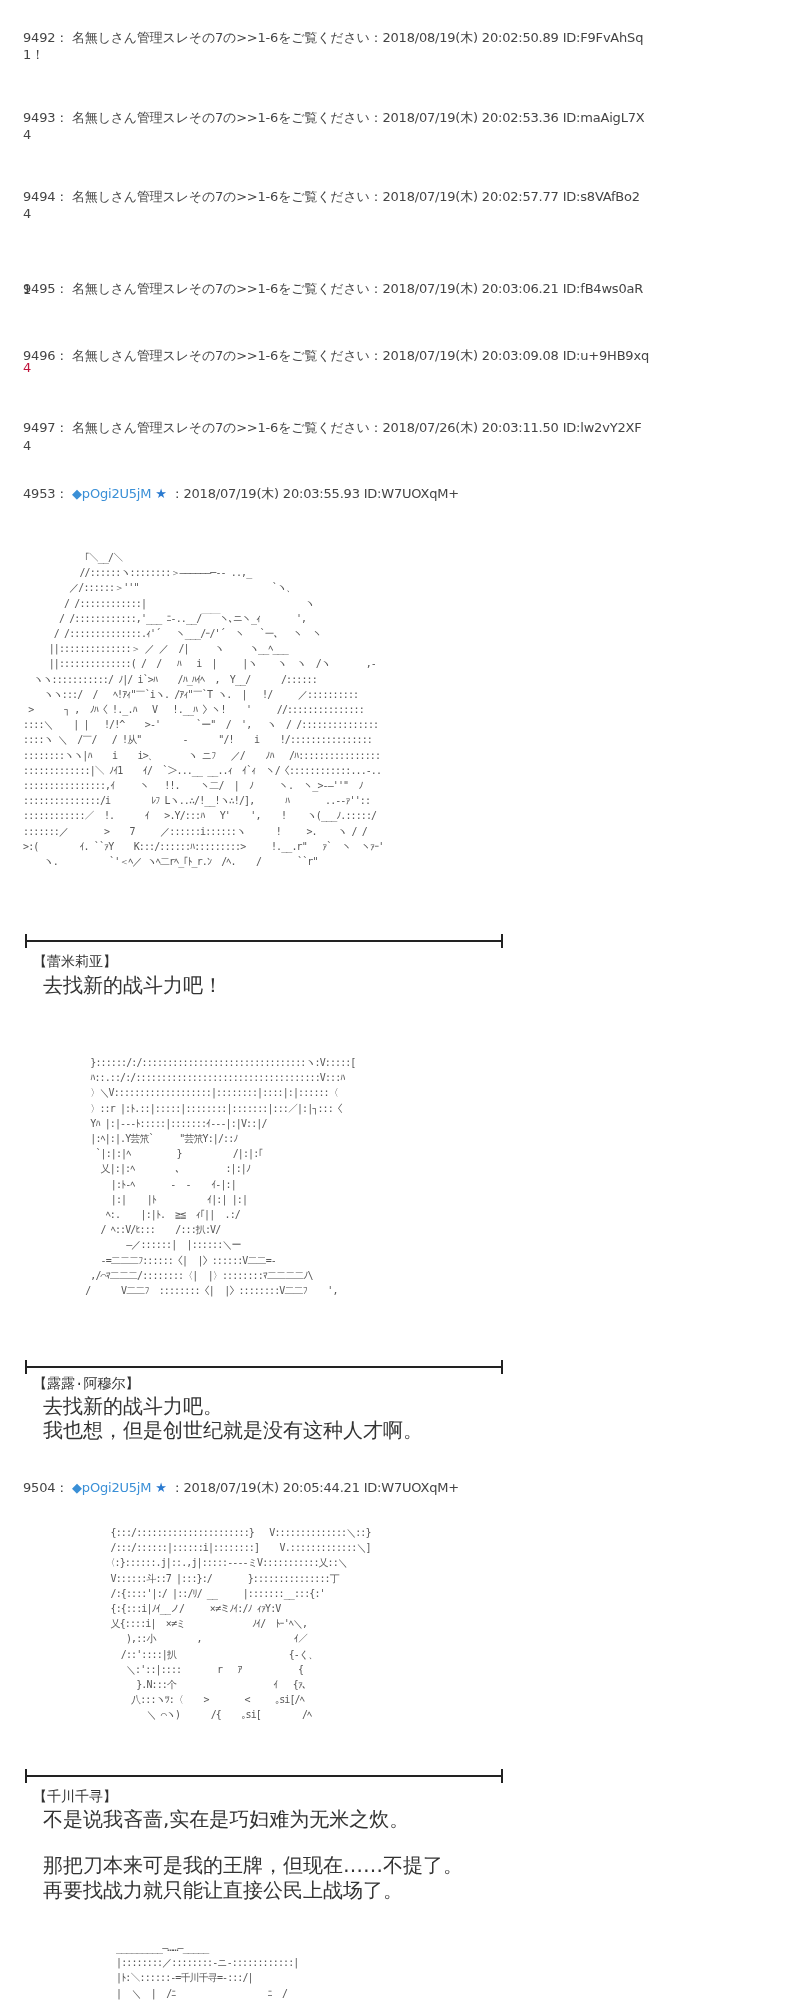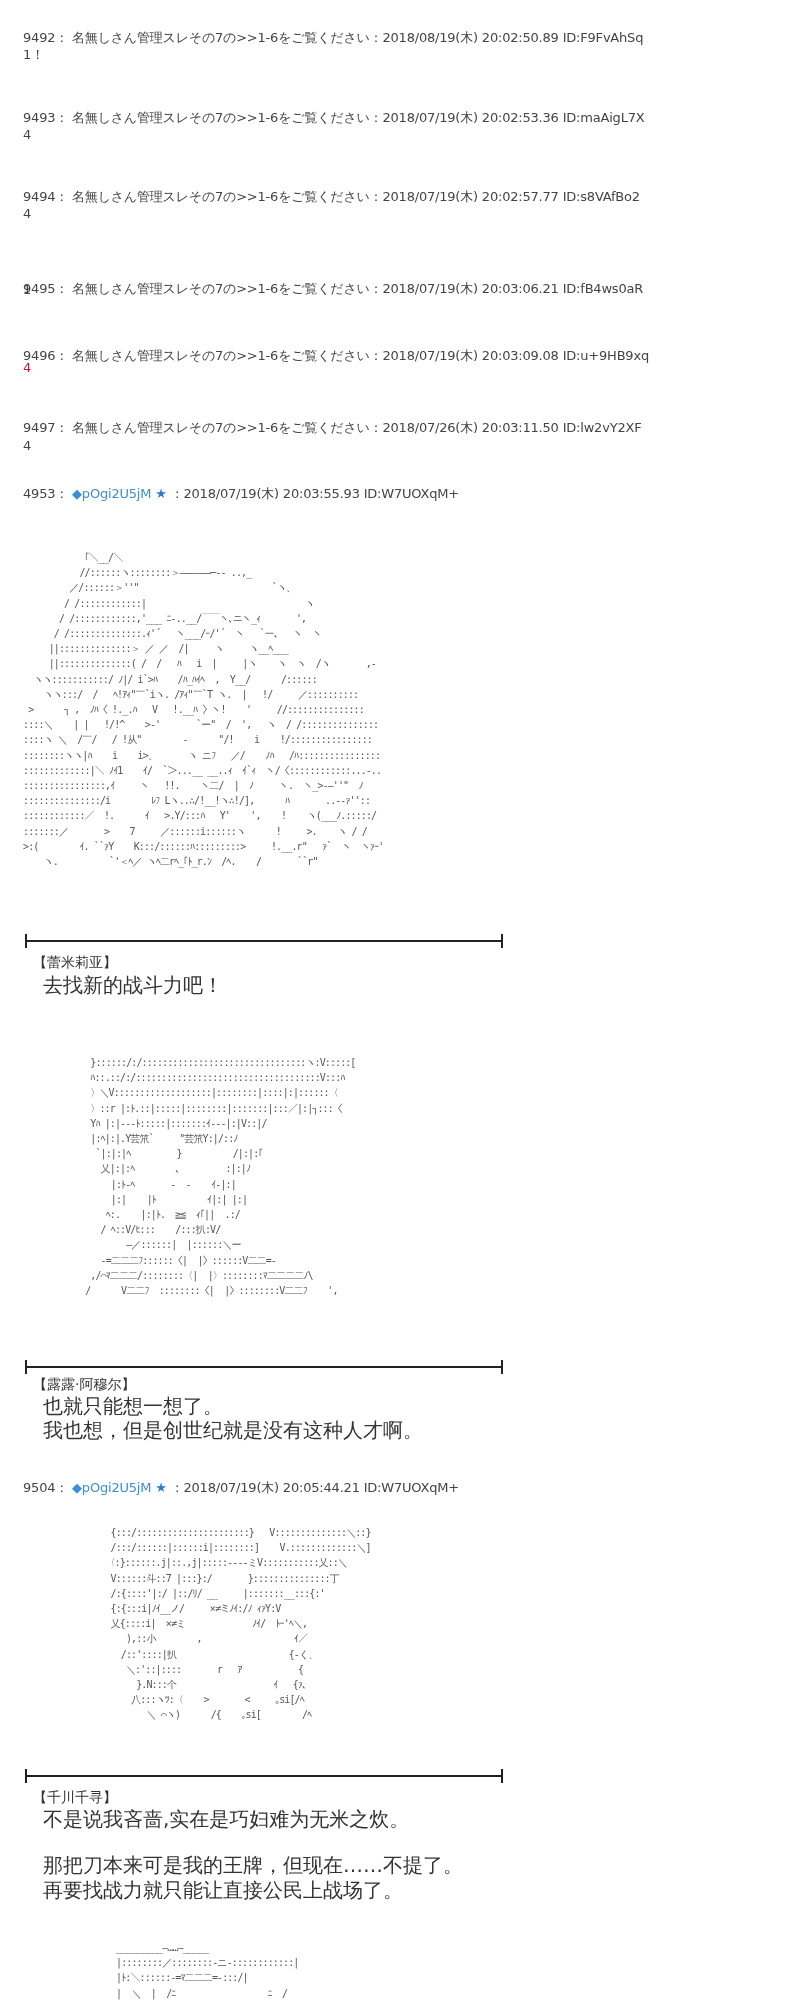--- a/index.html
+++ b/index.html
@@ -8,21 +8,21 @@
   .post-head { position:absolute; left:23px; font-size:13px; line-height:16px; white-space:nowrap; color:#444; letter-spacing:-0.2px; }
   .post-body { position:absolute; left:23px; font-size:13px; line-height:16px; color:#444; }
   .red { color:#c0143c; }
   .trip { color:#3a8fd6; }
   .star { color:#2a7ad0; }
   .aa { position:absolute; margin:0; font-family:"DejaVu Sans Mono", monospace; font-size:10px; line-height:15.2px; color:#555; white-space:pre; letter-spacing:-0.9px; }
   .divider { position:absolute; left:25px; width:478px; height:2px; background:#222; }
   .divider::before, .divider::after { content:""; position:absolute; top:-6px; width:2px; height:14px; background:#222; }
   .divider::before { left:0; }
   .divider::after { right:0; }
-  .label { position:absolute; left:33px; font-size:14px; line-height:18px; color:#333; }
+  .label { position:absolute; left:33px; font-size:14px; line-height:18px; color:#333;font-family:Liberation Mono, monospace; }
   .line { position:absolute; left:43px; font-size:20px; line-height:18px; color:#333; white-space:nowrap; }
 </style>
 </head>
 <body>
 
 <div class="post-head" style="top:30px">
   <span>9492</span><span>：</span> <span>名無しさん管理スレその7の&gt;&gt;1-6をご覧ください</span><span>：</span><span>2018/08/19(木) 20:02:50.89</span> <span>ID:F9FvAhSq</span>
 </div>
 <div class="post-body" style="top:47px">1！</div>
 
@@ -93,21 +93,21 @@
        |:|    |ﾄ          ｲ|:| |:|
       ﾍ:.    |:|ﾄ.  ≧≦  ｨ｢||  .:/
      / ﾍ::V/ﾋ:::    /:::扒:V/
           ―／::::::|  |::::::＼ー
      -=二二二ﾌ::::::〈|  |〉::::::V二二=-
    ,/⌒ﾏ二二二/::::::::〈|  |〉::::::::ﾏ二二二二ﾉ\
   /      V二二ﾌ  ::::::::〈|  |〉::::::::V二二ﾌ    ',</pre>
 
 <div class="divider" style="top:1366px"></div>
 <div class="label" style="top:1375px">【露露·阿穆尔】</div>
-<div class="line" style="top:1397px">也就只能想一想了。</div>
+<div class="line" style="top:1397px">去找新的战斗力吧。</div>
 <div class="line" style="top:1421px">我也想，但是创世纪就是没有这种人才啊。</div>
 
 <div class="post-head" style="top:1480px">
   <span>9504</span><span>：</span> <span class="trip">◆</span><span class="trip">pOgi2U5jM</span> <span class="star">★</span> <span>：</span><span>2018/07/19(木) 20:05:44.21</span> <span>ID:W7UOXqM+</span>
 </div>
 
 <pre class="aa" style="top:1525px; left:85px;">     {:::/::::::::::::::::::::::}   V::::::::::::::＼::}
      /:::/::::::|::::::i|::::::::]    V.:::::::::::::＼]
     〈:}::::::.j|::.,j|:::::----ミV:::::::::::乂::＼
      V::::::斗::7 |:::}:/       }:::::::::::::::丁
@@ -122,14 +122,14 @@
             ＼ ⌒ヽ)      /{    ｡si[        /ﾍ</pre>
 
 <div class="divider" style="top:1775px"></div>
 <div class="label" style="top:1788px">【千川千寻】</div>
 <div class="line" style="top:1810px">不是说我吝啬,实在是巧妇难为无米之炊。</div>
 <div class="line" style="top:1881px">再要找战力就只能让直接公民上战场了。</div>
 <div class="line" style="top:1856px">那把刀本来可是我的王牌，但现在……不提了。</div>
 
 <pre class="aa" style="top:1940px; left:70px;">         _________―……―_____
          |::::::::／::::::::-ニ-::::::::::::|
-         |ﾄ:＼::::::-=ﾏ二二二=-:::/|
+         |ﾄ:＼::::::-=千川千寻=-:::/|
          |  ＼  |  /ﾆ                  ﾆ  /</pre>
 
 </body></html>

